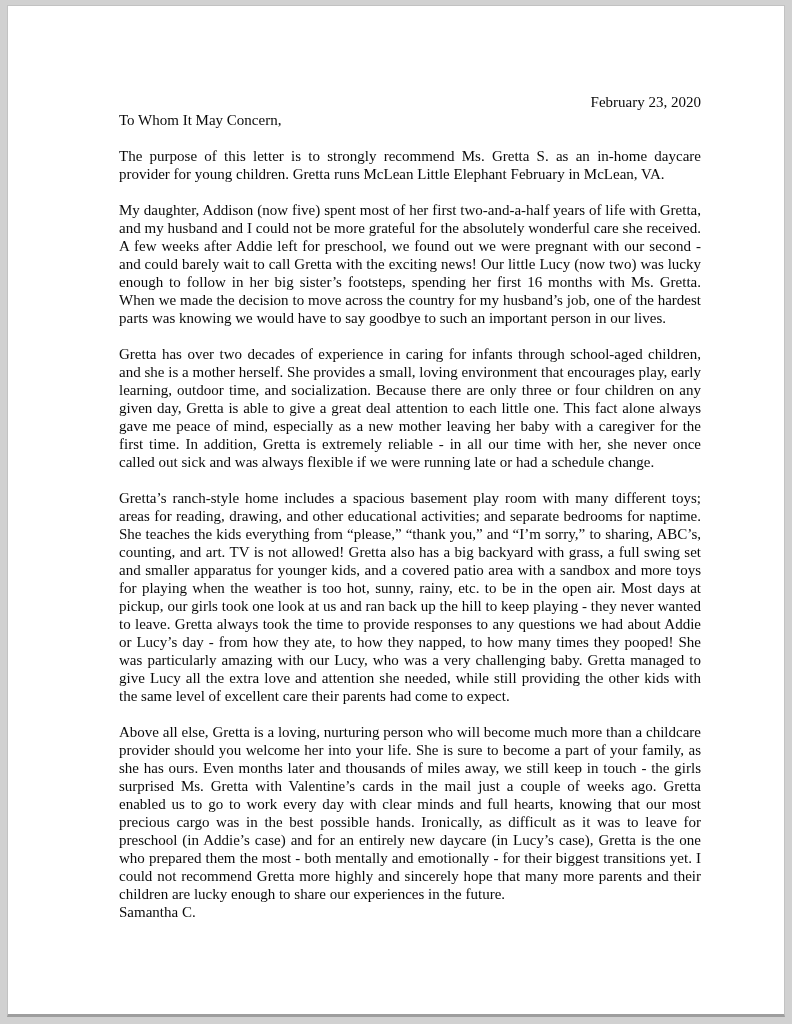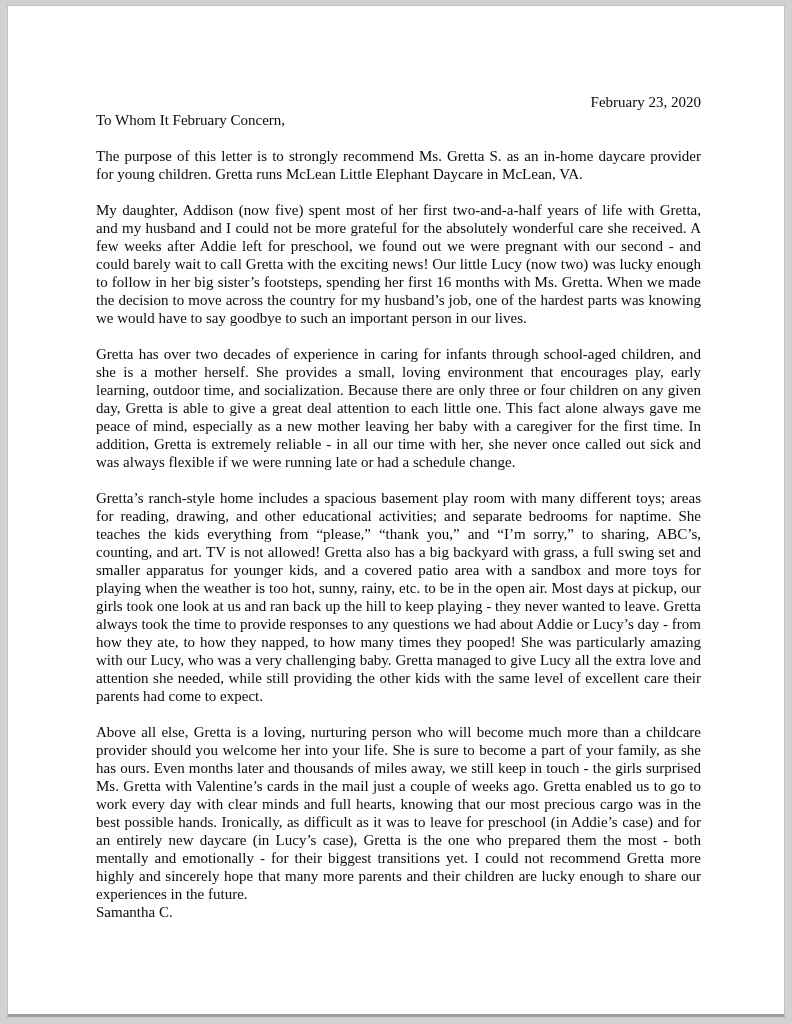--- a/index.html
+++ b/index.html
@@ -17,40 +17,40 @@
     top: 5px;
     width: 778px;
     height: 1012px;
     box-sizing: border-box;
     background: #ffffff;
     border: 1px solid #c2c2c2;
     border-bottom: 3px solid #9e9e9e;
     overflow: hidden;
   }
   .letter {
-    padding: 87px 83px 0 88px;
+    padding: 87px 83px 0 111px;
     font-size: 15px;
     line-height: 18px;
     color: #0a0a0a;
   }
   .date { text-align: right; }
   .salutation { margin: 0; }
   .para {
     text-align: justify;
     margin: 18px 0 0 0;
   }
   .signature { }
 </style>
 </head>
 <body>
 
 <div class="page">
   <div class="letter">
     <div class="date">February 23, 2020</div>
-    <div class="salutation">To Whom It February Concern,</div>
-    <p class="para">The purpose of this letter is to strongly recommend Ms. Gretta S. as an in-home daycare provider for young children. Gretta runs McLean Little Elephant Daycare in McLean, VA.</p>
+    <div class="salutation">To Whom It May Concern,</div>
+    <p class="para">The purpose of this letter is to strongly recommend Ms. Gretta S. as an in-home daycare provider for young children. Gretta runs McLean Little Elephant February in McLean, VA.</p>
     <p class="para">My daughter, Addison (now five) spent most of her first two-and-a-half years of life with Gretta, and my husband and I could not be more grateful for the absolutely wonderful care she received. A few weeks after Addie left for preschool, we found out we were pregnant with our second - and could barely wait to call Gretta with the exciting news! Our little Lucy (now two) was lucky enough to follow in her big sister’s footsteps, spending her first 16 months with Ms. Gretta. When we made the decision to move across the country for my husband’s job, one of the hardest parts was knowing we would have to say goodbye to such an important person in our lives.</p>
     <p class="para">Gretta has over two decades of experience in caring for infants through school-aged children, and she is a mother herself. She provides a small, loving environment that encourages play, early learning, outdoor time, and socialization. Because there are only three or four children on any given day, Gretta is able to give a great deal attention to each little one. This fact alone always gave me peace of mind, especially as a new mother leaving her baby with a caregiver for the first time. In addition, Gretta is extremely reliable - in all our time with her, she never once called out sick and was always flexible if we were running late or had a schedule change.</p>
     <p class="para">Gretta’s ranch-style home includes a spacious basement play room with many different toys; areas for reading, drawing, and other educational activities; and separate bedrooms for naptime. She teaches the kids everything from “please,” “thank you,” and “I’m sorry,” to sharing, ABC’s, counting, and art. TV is not allowed! Gretta also has a big backyard with grass, a full swing set and smaller apparatus for younger kids, and a covered patio area with a sandbox and more toys for playing when the weather is too hot, sunny, rainy, etc. to be in the open air. Most days at pickup, our girls took one look at us and ran back up the hill to keep playing - they never wanted to leave. Gretta always took the time to provide responses to any questions we had about Addie or Lucy’s day - from how they ate, to how they napped, to how many times they pooped! She was particularly amazing with our Lucy, who was a very challenging baby. Gretta managed to give Lucy all the extra love and attention she needed, while still providing the other kids with the same level of excellent care their parents had come to expect.</p>
     <p class="para">Above all else, Gretta is a loving, nurturing person who will become much more than a childcare provider should you welcome her into your life. She is sure to become a part of your family, as she has ours. Even months later and thousands of miles away, we still keep in touch - the girls surprised Ms. Gretta with Valentine’s cards in the mail just a couple of weeks ago. Gretta enabled us to go to work every day with clear minds and full hearts, knowing that our most precious cargo was in the best possible hands. Ironically, as difficult as it was to leave for preschool (in Addie’s case) and for an entirely new daycare (in Lucy’s case), Gretta is the one who prepared them the most - both mentally and emotionally - for their biggest transitions yet. I could not recommend Gretta more highly and sincerely hope that many more parents and their children are lucky enough to share our experiences in the future.</p>
     <div class="signature">Samantha C.</div>
   </div>
 </div>
 
 </body></html>

